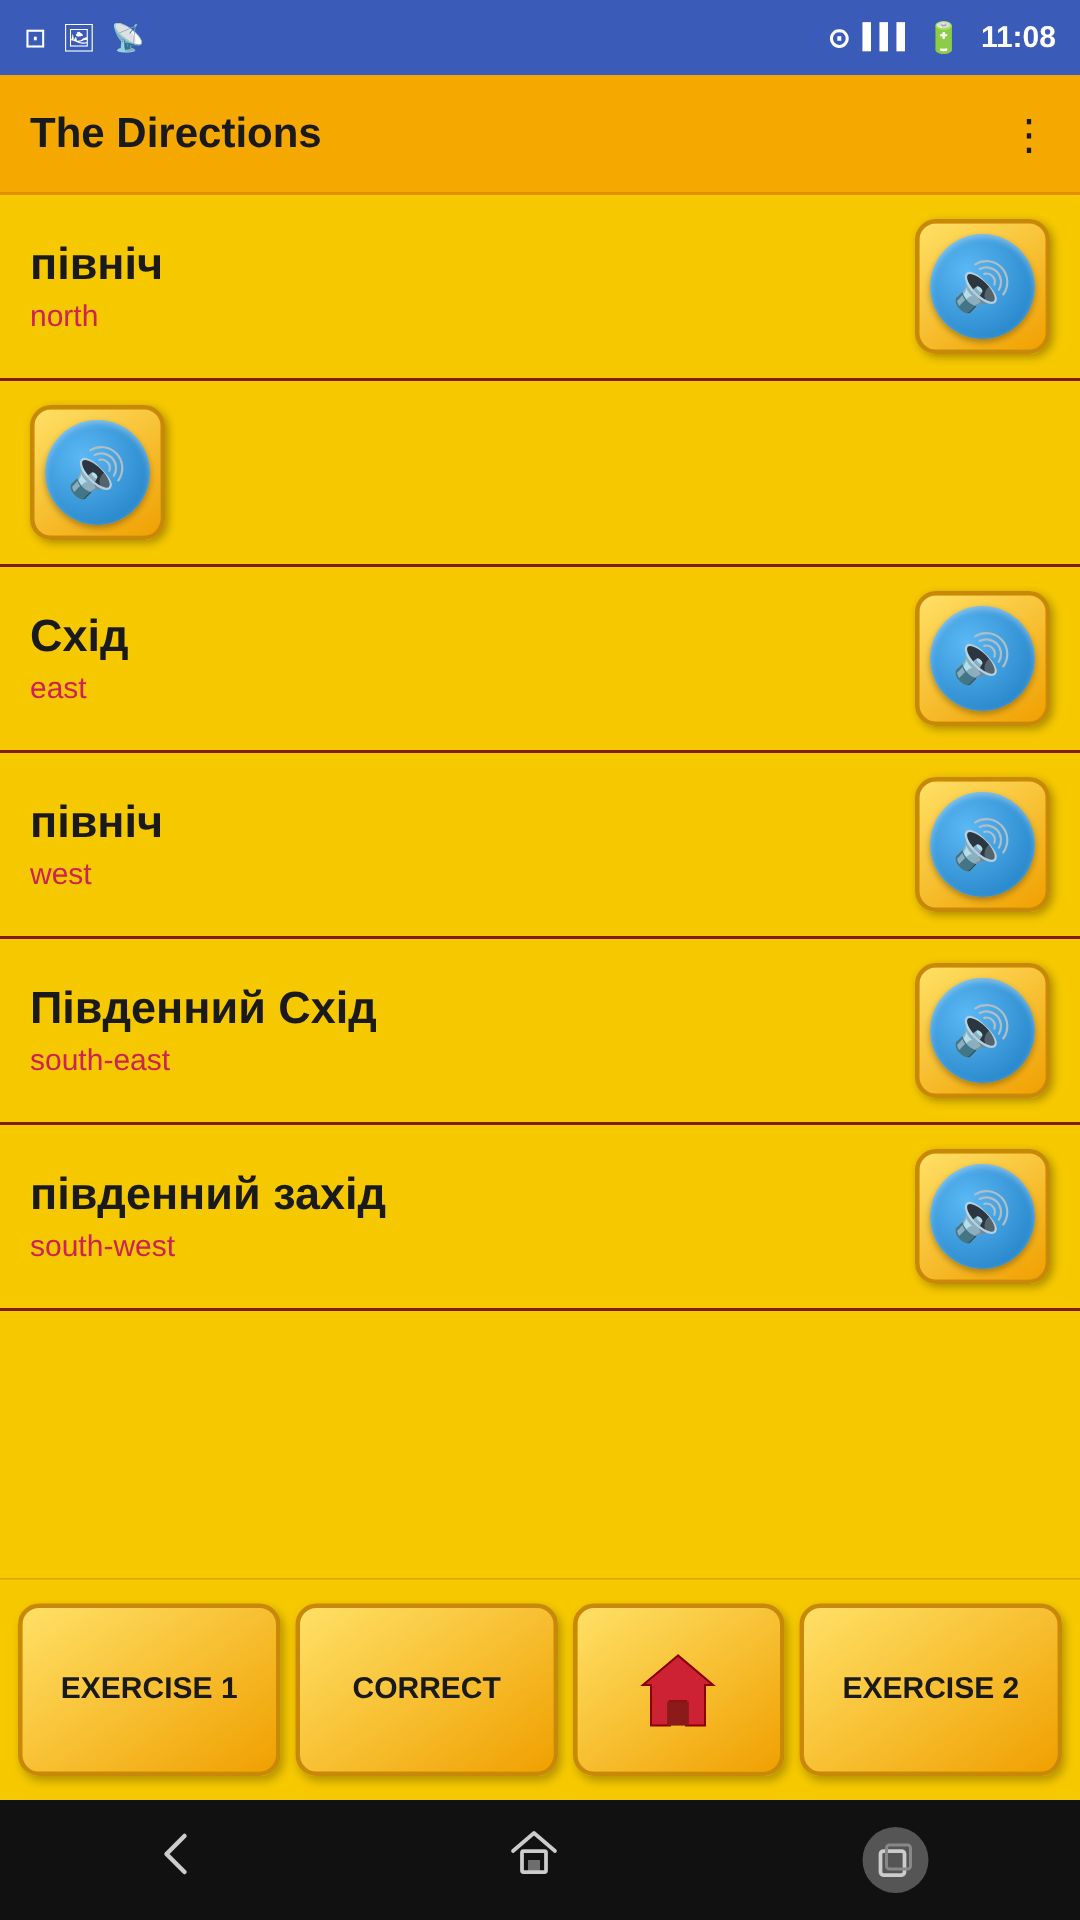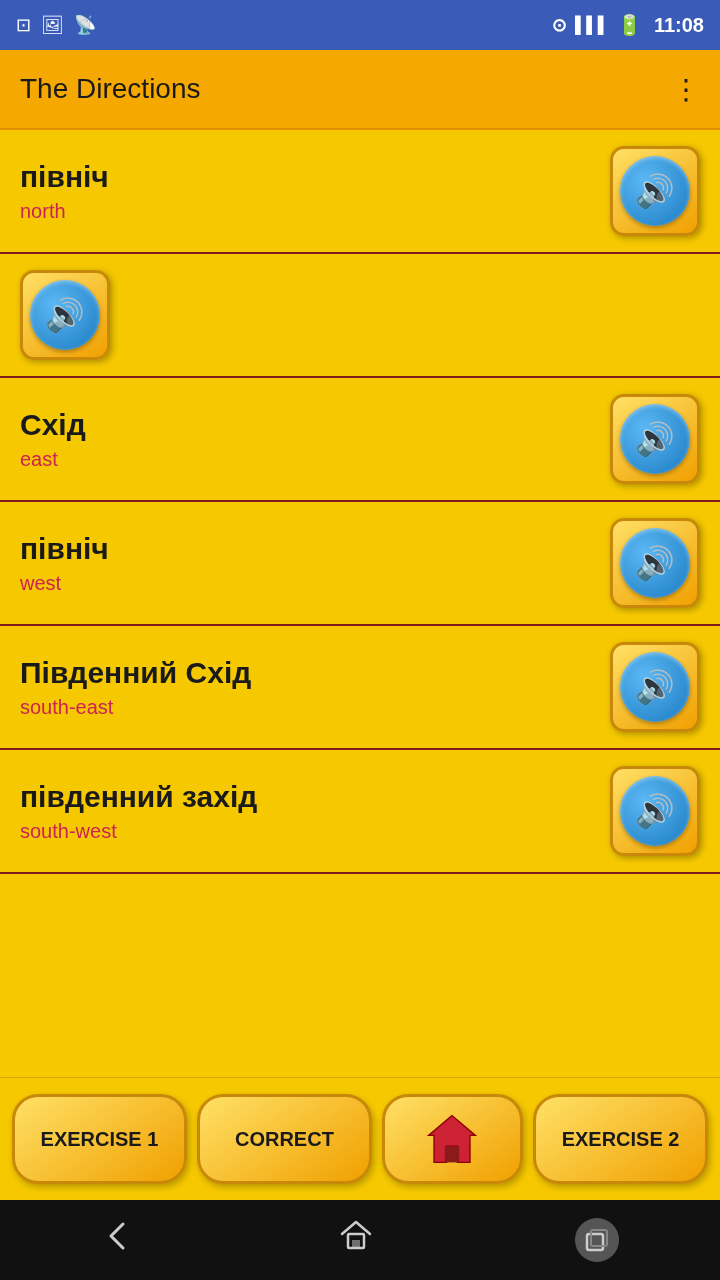--- a/index.html
+++ b/index.html
@@ -48,21 +48,21 @@
       height: 80px;
       display: flex;
       align-items: center;
       justify-content: space-between;
       padding: 0 20px;
       flex-shrink: 0;
       border-bottom: 2px solid #e09000;
     }
     .header-title {
       font-size: 28px;
-      font-weight: normal;
+      font-weight: bold;
       color: #1a1a1a;
     }
     .header-menu {
       font-size: 28px;
       color: #1a1a1a;
       cursor: pointer;
     }
 
     
     .content {
@@ -133,24 +133,24 @@
     .bottom-buttons {
       background: #f5c800;
       padding: 16px 12px;
       display: flex;
       gap: 10px;
       flex-shrink: 0;
       border-top: 1px solid #d4a800;
     }
     .bottom-btn {
       flex: 1;
-      height: 90px;
+      height: 115px;
       background: linear-gradient(145deg, #ffe066, #f0a000);
       border: 3px solid #c8880a;
-      border-radius: 26px;
+      border-radius: 14px;
       display: flex;
       align-items: center;
       justify-content: center;
       cursor: pointer;
       box-shadow: 2px 3px 6px rgba(0,0,0,0.25);
       font-size: 20px;
       font-weight: bold;
       color: #1a1a1a;
     }
     .home-btn {

